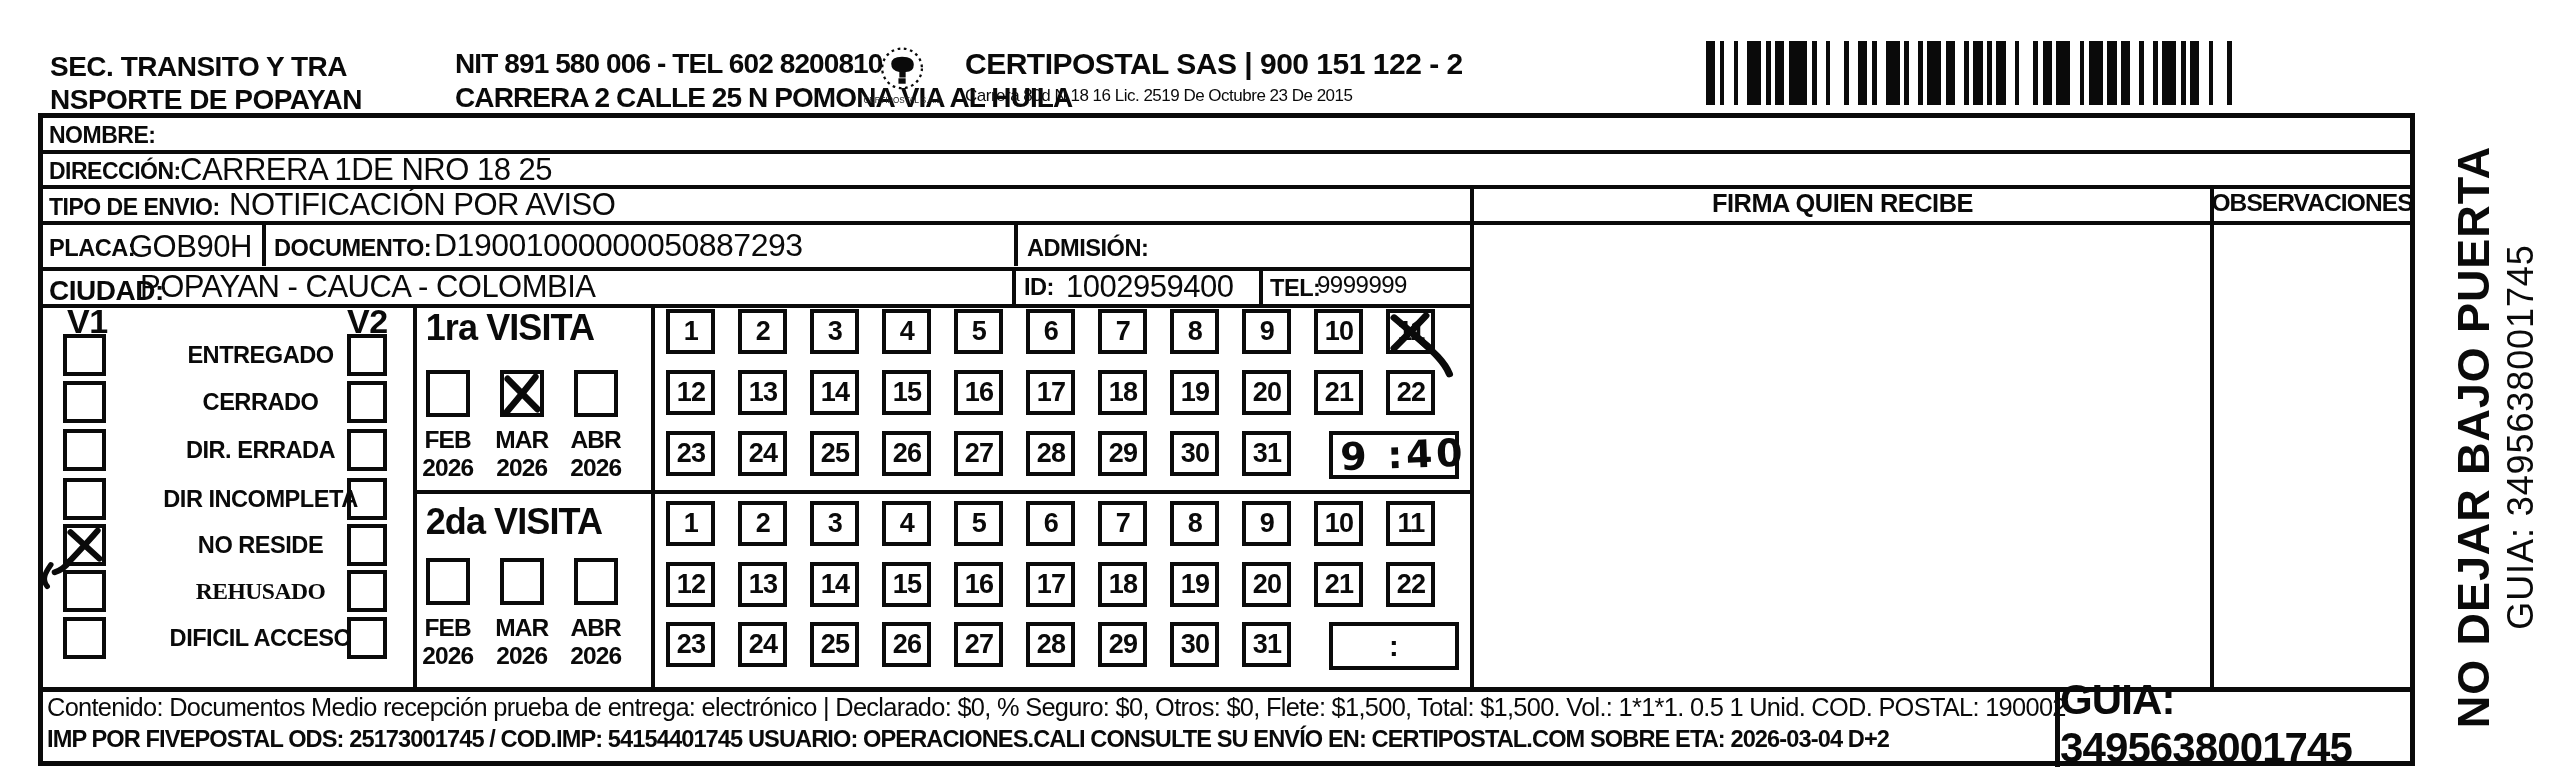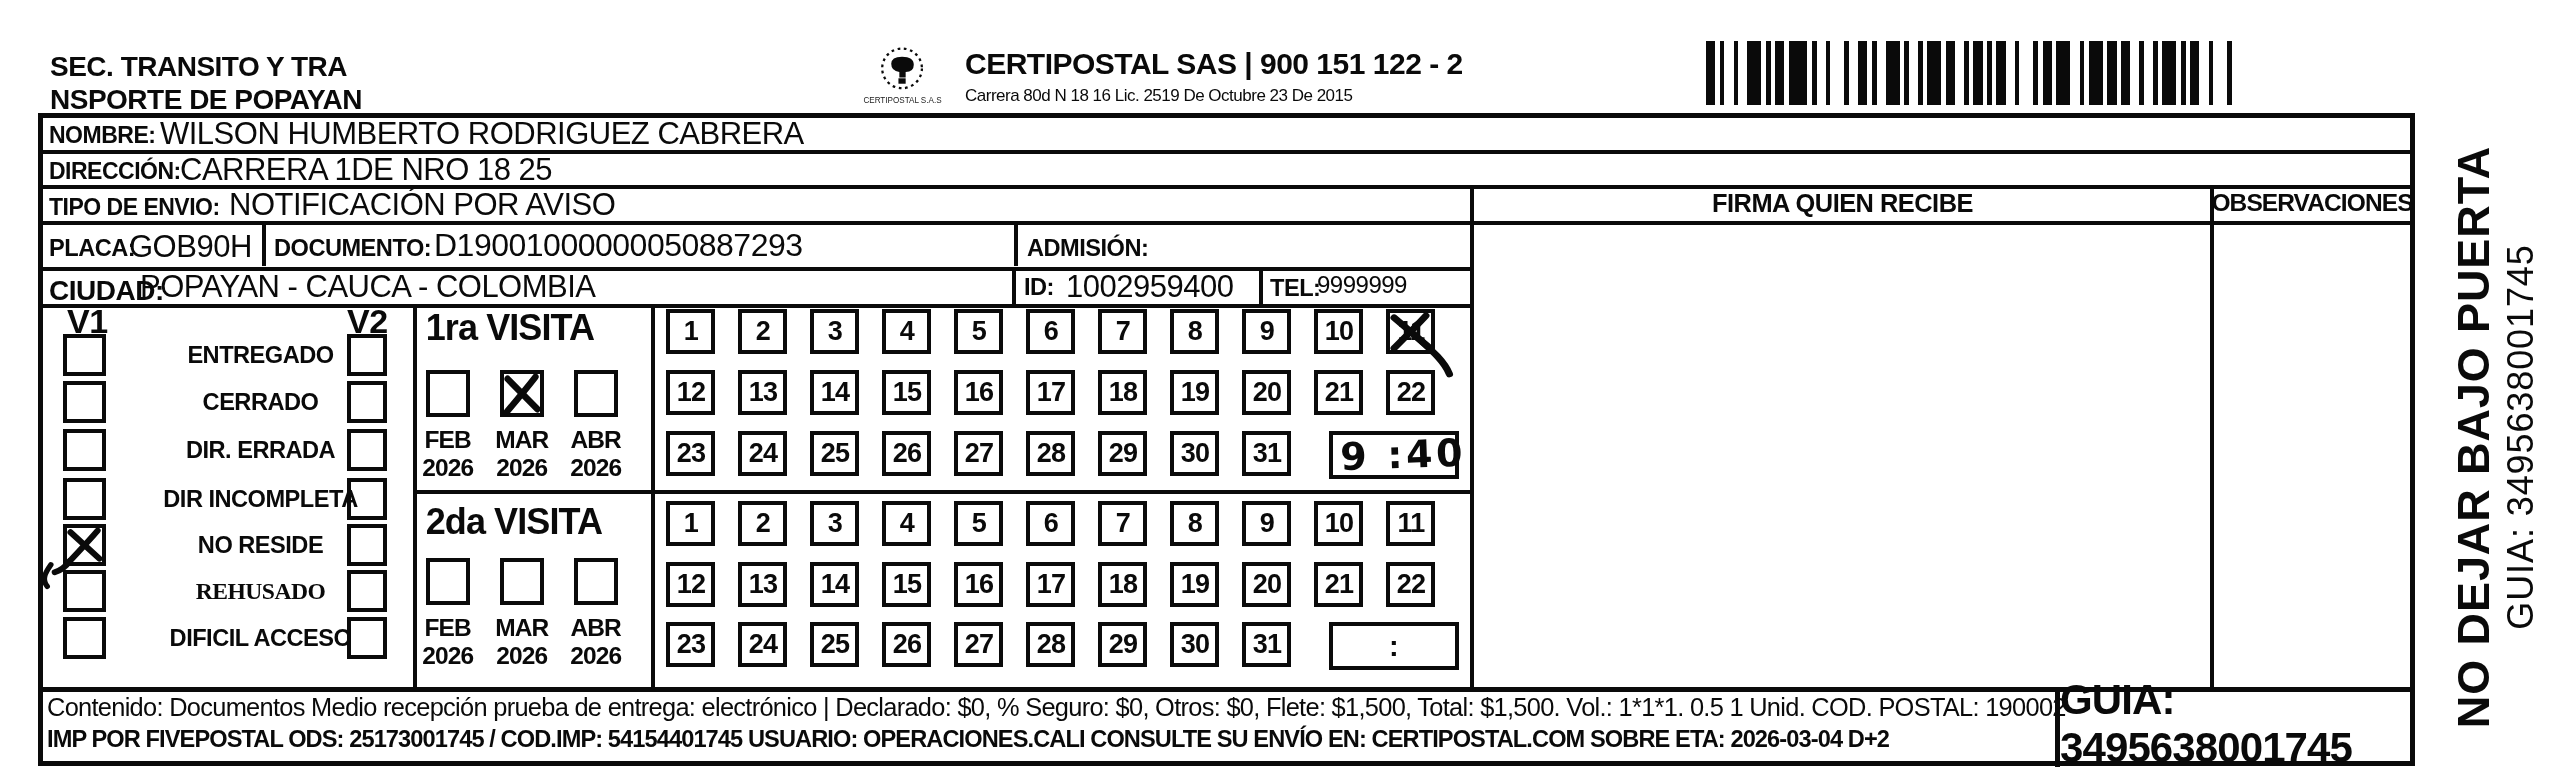--- a/index.html
+++ b/index.html
@@ -53,20 +53,24 @@
 </style>
 </head>
 <body>
 
 <div id="page">
 
   <div class="abs hdr-org">
     <div>SEC. TRANSITO Y TRA</div>
     <div>NSPORTE DE POPAYAN</div>
   </div>
+  <div class="abs hdr-nit">
+    <div>NIT 891 580 006 - TEL 602 8200810</div>
+    <div>CARRERA 2 CALLE 25 N POMONA VIA AL HUILA</div>
+  </div>
 
   <div class="abs" id="logo">
     <svg width="95" height="65" viewBox="0 0 105 72">
       <circle cx="52" cy="27" r="22" fill="none" stroke="#0a0a0a" stroke-width="2.5" stroke-dasharray="3 4"></circle>
       <path d="M40 22 q0 -8 12 -8 q13 0 13 9 q0 8 -9 8 l0 6 l-7 0 l0 -6 q-9 -1 -9 -9z" fill="#0a0a0a"></path>
       <rect x="48" y="38" width="8" height="6" fill="#0a0a0a"></rect>
     </svg>
     <div class="cap">CERTIPOSTAL S.A.S</div>
   </div>
 
@@ -167,21 +171,20 @@
   <div class="vline" style="left:1014px;top:221px;width:3.6px;height:45px"></div>
   <div class="vline" style="left:1012px;top:267px;width:3.6px;height:37px"></div>
   <div class="vline" style="left:1259px;top:267px;width:3.6px;height:37px"></div>
   <div class="vline" style="left:413px;top:304px;width:3.6px;height:383px"></div>
   <div class="vline" style="left:651px;top:304px;width:3.6px;height:383px"></div>
   <div class="vline" style="left:1470px;top:185px;width:3.6px;height:502px"></div>
   <div class="vline" style="left:2210px;top:185px;width:3.6px;height:502px"></div>
   <div class="vline" style="left:2055px;top:687px;width:4.5px;height:80px"></div>
 
   <span class="abs lbl" style="left:49px;top:122px;font-size:23px">NOMBRE:</span>
-  <span class="abs val" style="left:160px;top:116px;font-size:31px">WILSON HUMBERTO RODRIGUEZ CABRERA</span>
 
   <span class="abs lbl" style="left:49px;top:158px;font-size:23px">DIRECCIÓN:</span>
   <span class="abs val" style="left:180px;top:152px;font-size:31px">CARRERA 1DE NRO 18 25</span>
 
   <span class="abs lbl" style="left:49px;top:194px;font-size:23px">TIPO DE ENVIO:</span>
   <span class="abs val" style="left:229px;top:187px;font-size:31px">NOTIFICACIÓN POR AVISO</span>
 
   <span class="abs lbl" style="left:49px;top:235px;font-size:23.6px">PLACA:</span>
   <span class="abs val" style="left:129px;top:229px;font-size:31px">GOB90H</span>
 

